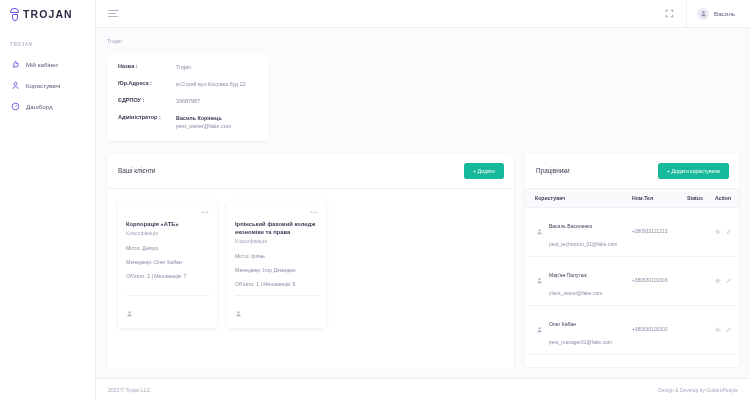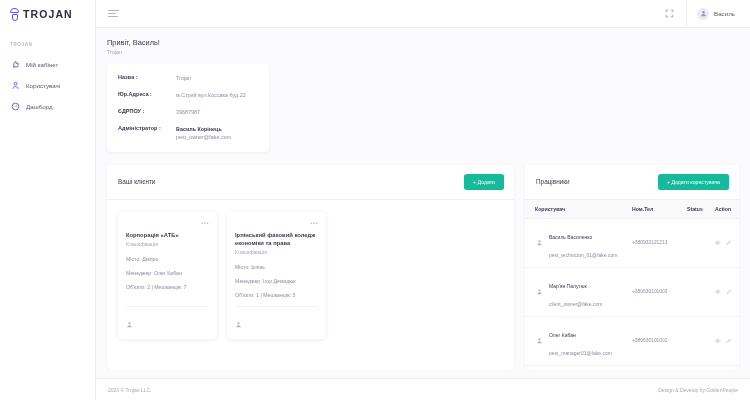--- a/index.html
+++ b/index.html
@@ -314,21 +314,20 @@
               <circle cx="8" cy="5.2" r="2.8"></circle>
               <path d="M2.8 14c0-2.8 2.3-4.6 5.2-4.6s5.2 1.8 5.2 4.6z"></path>
             </svg>
         </span>
         <span class="user-name">Василь</span>
       </div>
     </div>
 
     <div class="content">
 
-      <div class="greet">Привіт, Василь!</div>
       <div class="greet-sub">Trojan</div>
 
       <div class="info-card">
         <div class="info-row">
           <div class="info-key">Назва :</div>
           <div class="info-val">Trojan</div>
         </div>
         <div class="info-row">
           <div class="info-key">Юр.Адреса :</div>
           <div class="info-val">м.Стрий вул.Коссака буд.22</div>

